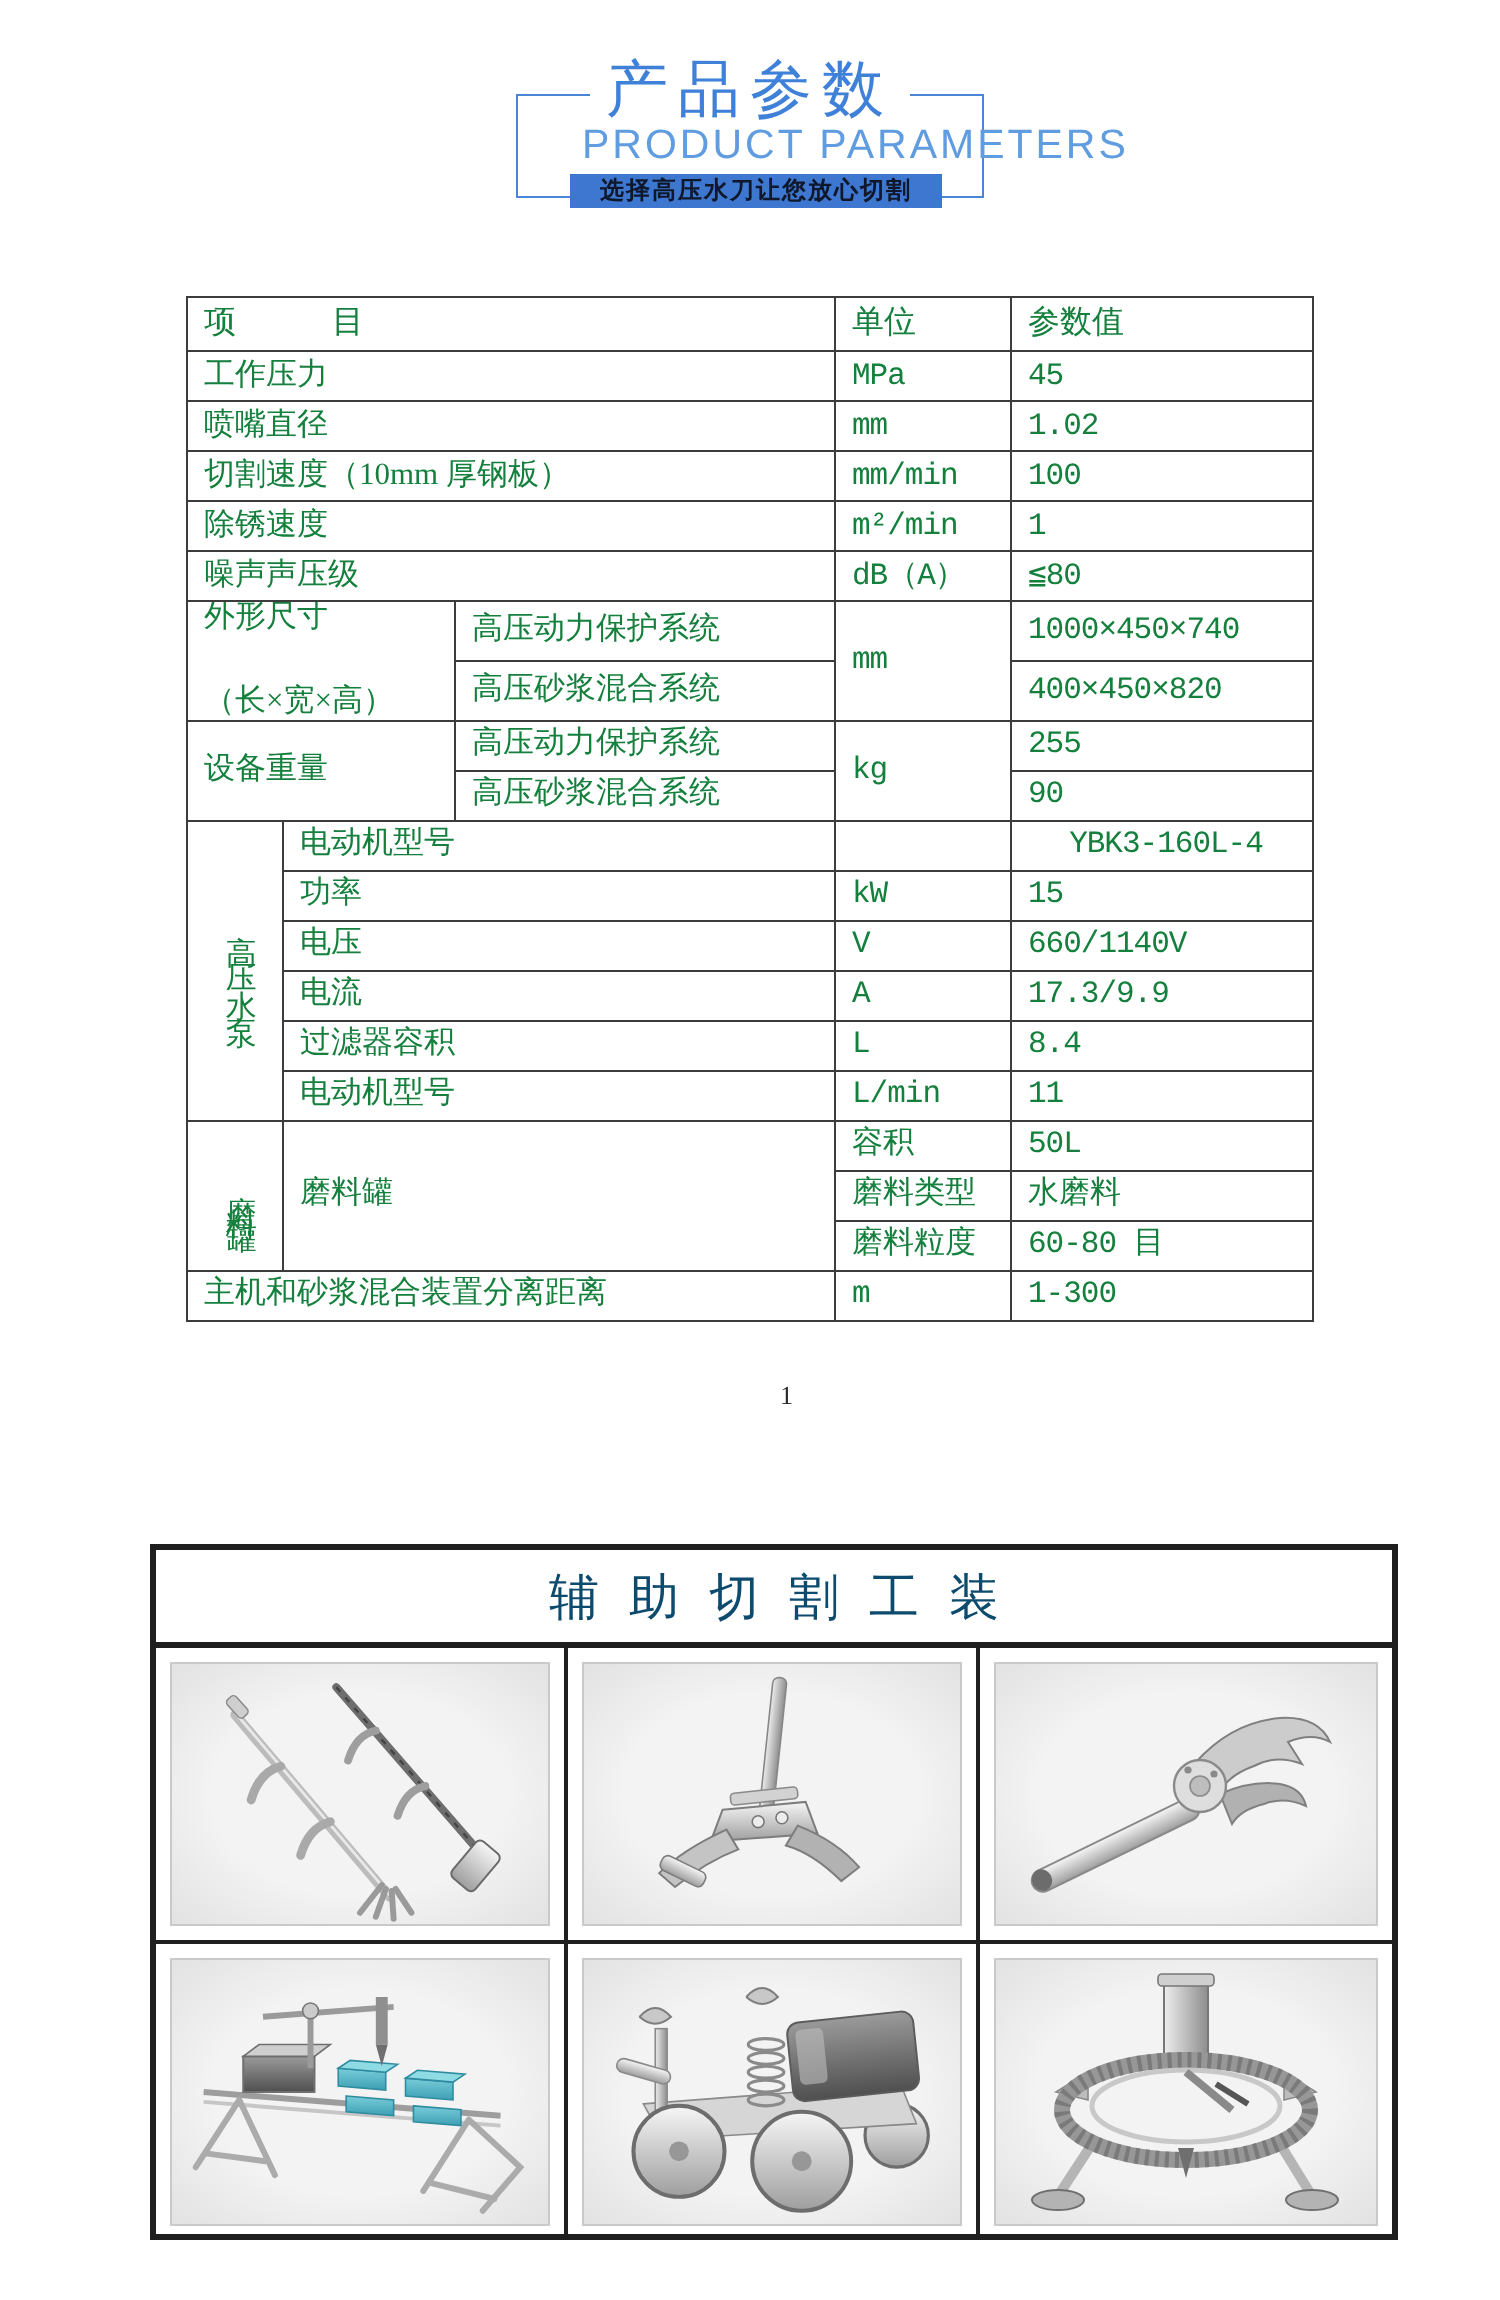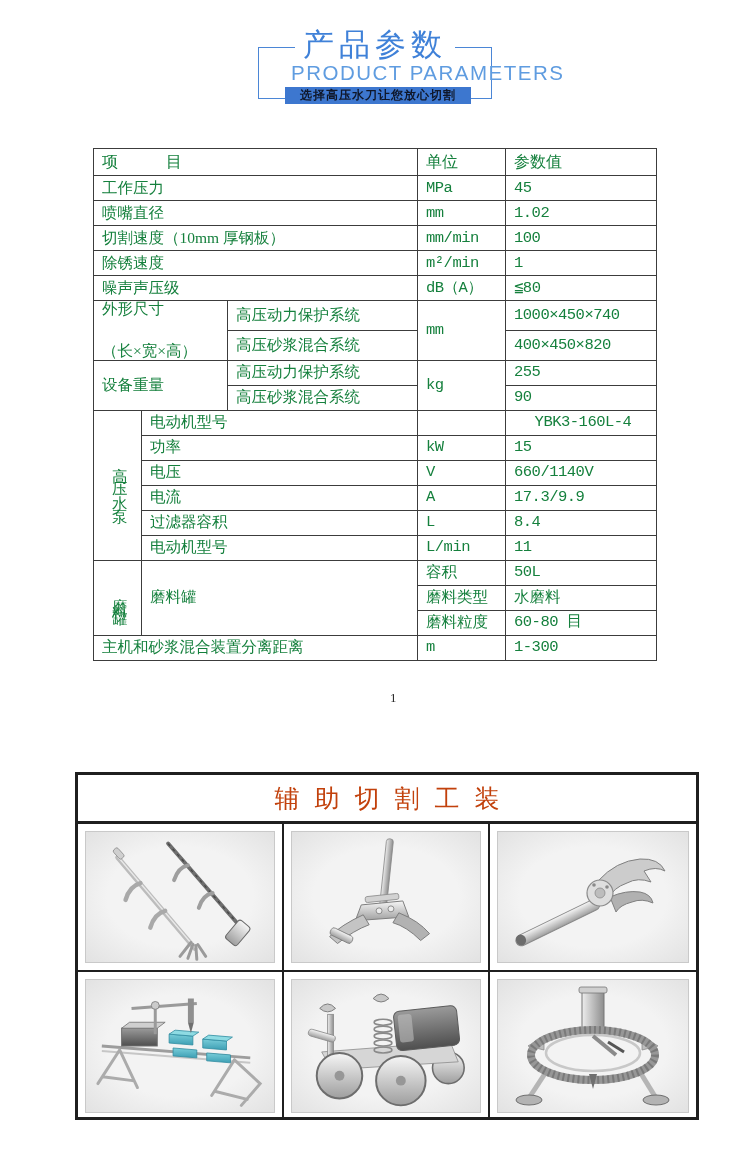--- a/index.html
+++ b/index.html
@@ -35,21 +35,21 @@
   td.vert.sp4 span{letter-spacing:14px;}
   td.vert.sp3 span{letter-spacing:7px;}
 
   .pagenum{position:absolute;left:390px;top:690px;font-size:13px;color:#2b2b2b;
         font-family:"Liberation Serif",serif;}
 
   
   .tooling{position:absolute;left:75px;top:772px;width:624px;height:348px;
         border:3px solid #1f1f1f;box-sizing:border-box;background:#fff;}
   .tooling-title{height:46px;border-bottom:3px solid #1f1f1f;display:flex;align-items:center;justify-content:center;
-        font-size:25px;letter-spacing:15px;padding-left:15px;color:#c2410c;}
+        font-size:25px;letter-spacing:15px;padding-left:15px;color:#0c4a6e;}
   .tooling-grid{display:grid;grid-template-columns:1fr 1fr 1fr;grid-template-rows:1fr 1fr;height:296px;}
   .tcell{position:relative;border-right:2.5px solid #1f1f1f;border-bottom:2.5px solid #1f1f1f;}
   .tcell:nth-child(3n){border-right:none;}
   .tcell:nth-child(n+4){border-bottom:none;}
   .photo{position:absolute;left:7px;right:7px;top:7px;bottom:7px;
         background:radial-gradient(ellipse at center,#f3f3f3 55%,#e2e2e2 100%);
         border:1px solid #c9c9c9;}
   .photo svg{width:100%;height:100%;display:block;}
   .defs-holder{position:absolute;width:0;height:0;overflow:hidden;}
 </style>

